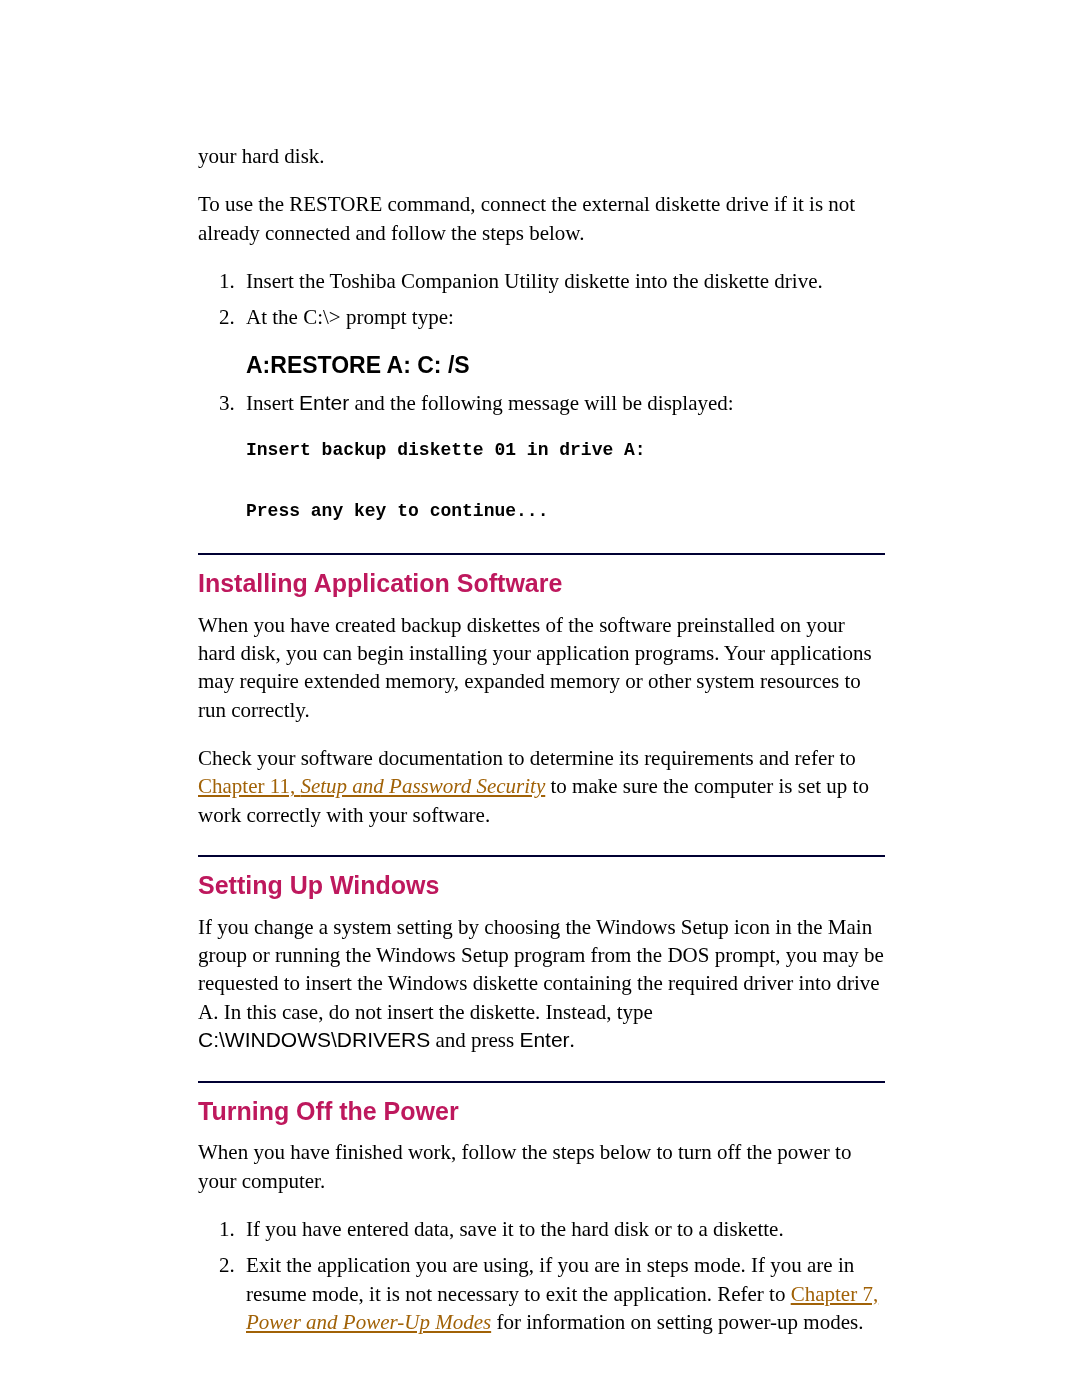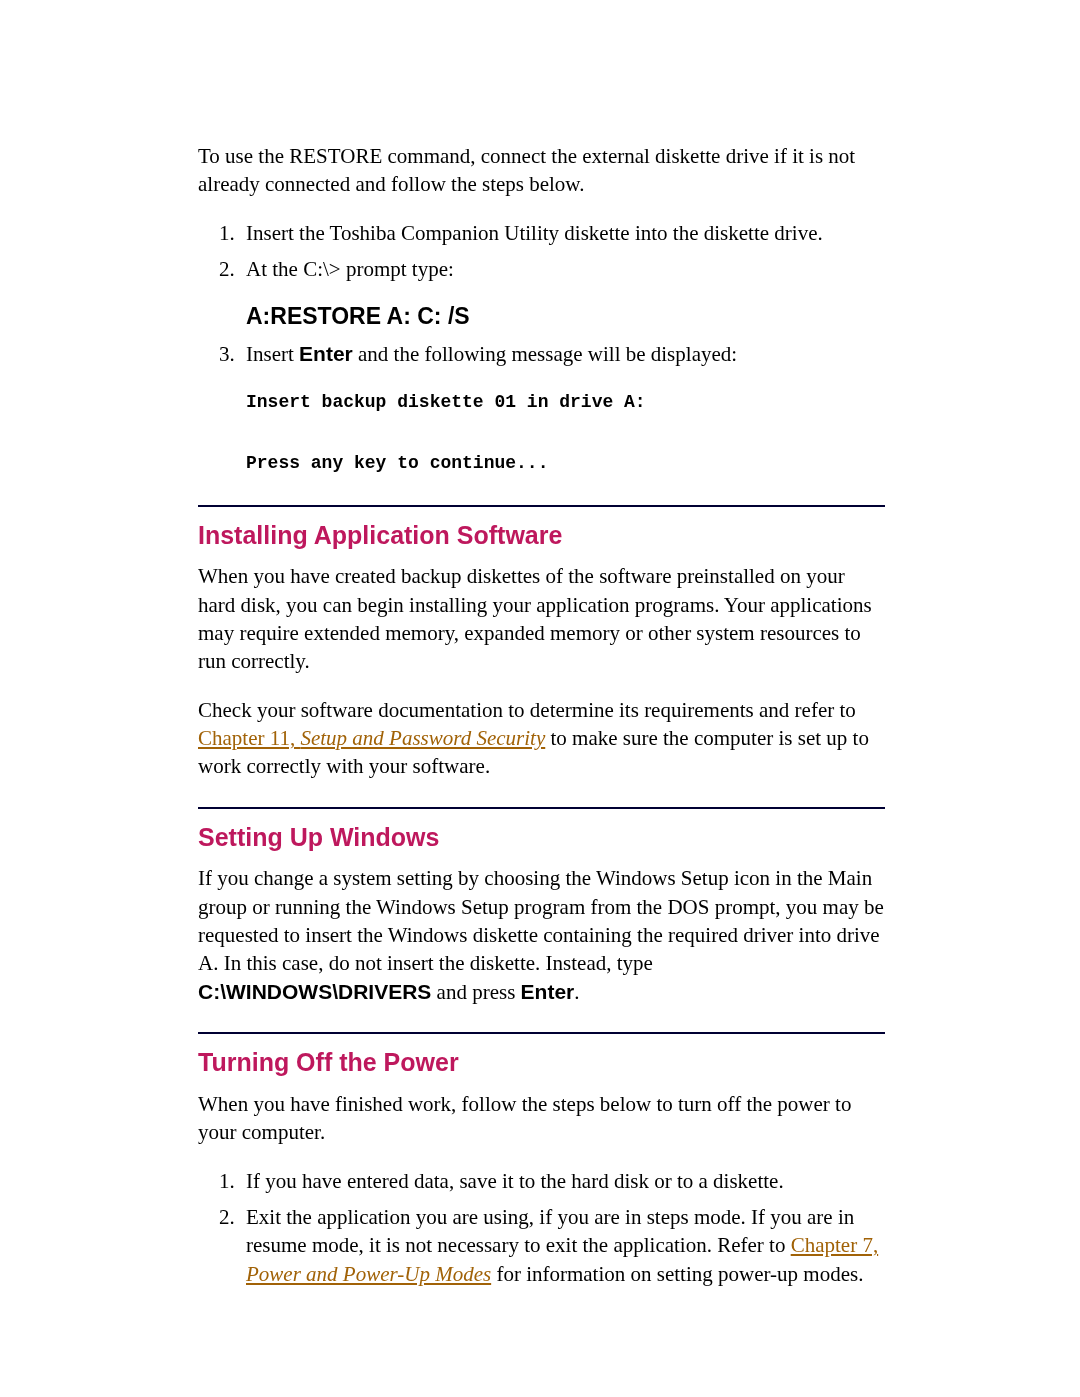--- a/index.html
+++ b/index.html
@@ -47,34 +47,35 @@
   }
   h2 {
     font-family: Arial, Helvetica, sans-serif;
     font-weight: bold;
     color: #be185d;
     font-size: 25px;
     margin: 0 0 10px 0;
   }
   .sans-bold {
     font-family: Arial, Helvetica, sans-serif;
-    font-weight: bold;
+    font-weight: normal;
   }
   a.xref {
     color: #a16207;
     text-decoration: underline;
   }
   a.xref em { font-style: italic; }
   .li-inner { display: inline; }
 </style>
 </head>
 <body>
 
 <div class="page">
 
+  <p>your hard disk.</p>
 
   <p>To use the RESTORE command, connect the external diskette drive if it is not already connected and follow the steps below.</p>
 
   <ol>
     <li>
       <span>Insert the Toshiba Companion Utility diskette into the diskette drive.</span>
     </li>
     <li>
       <span>At the C:\&gt; prompt type:</span>
     </li>

